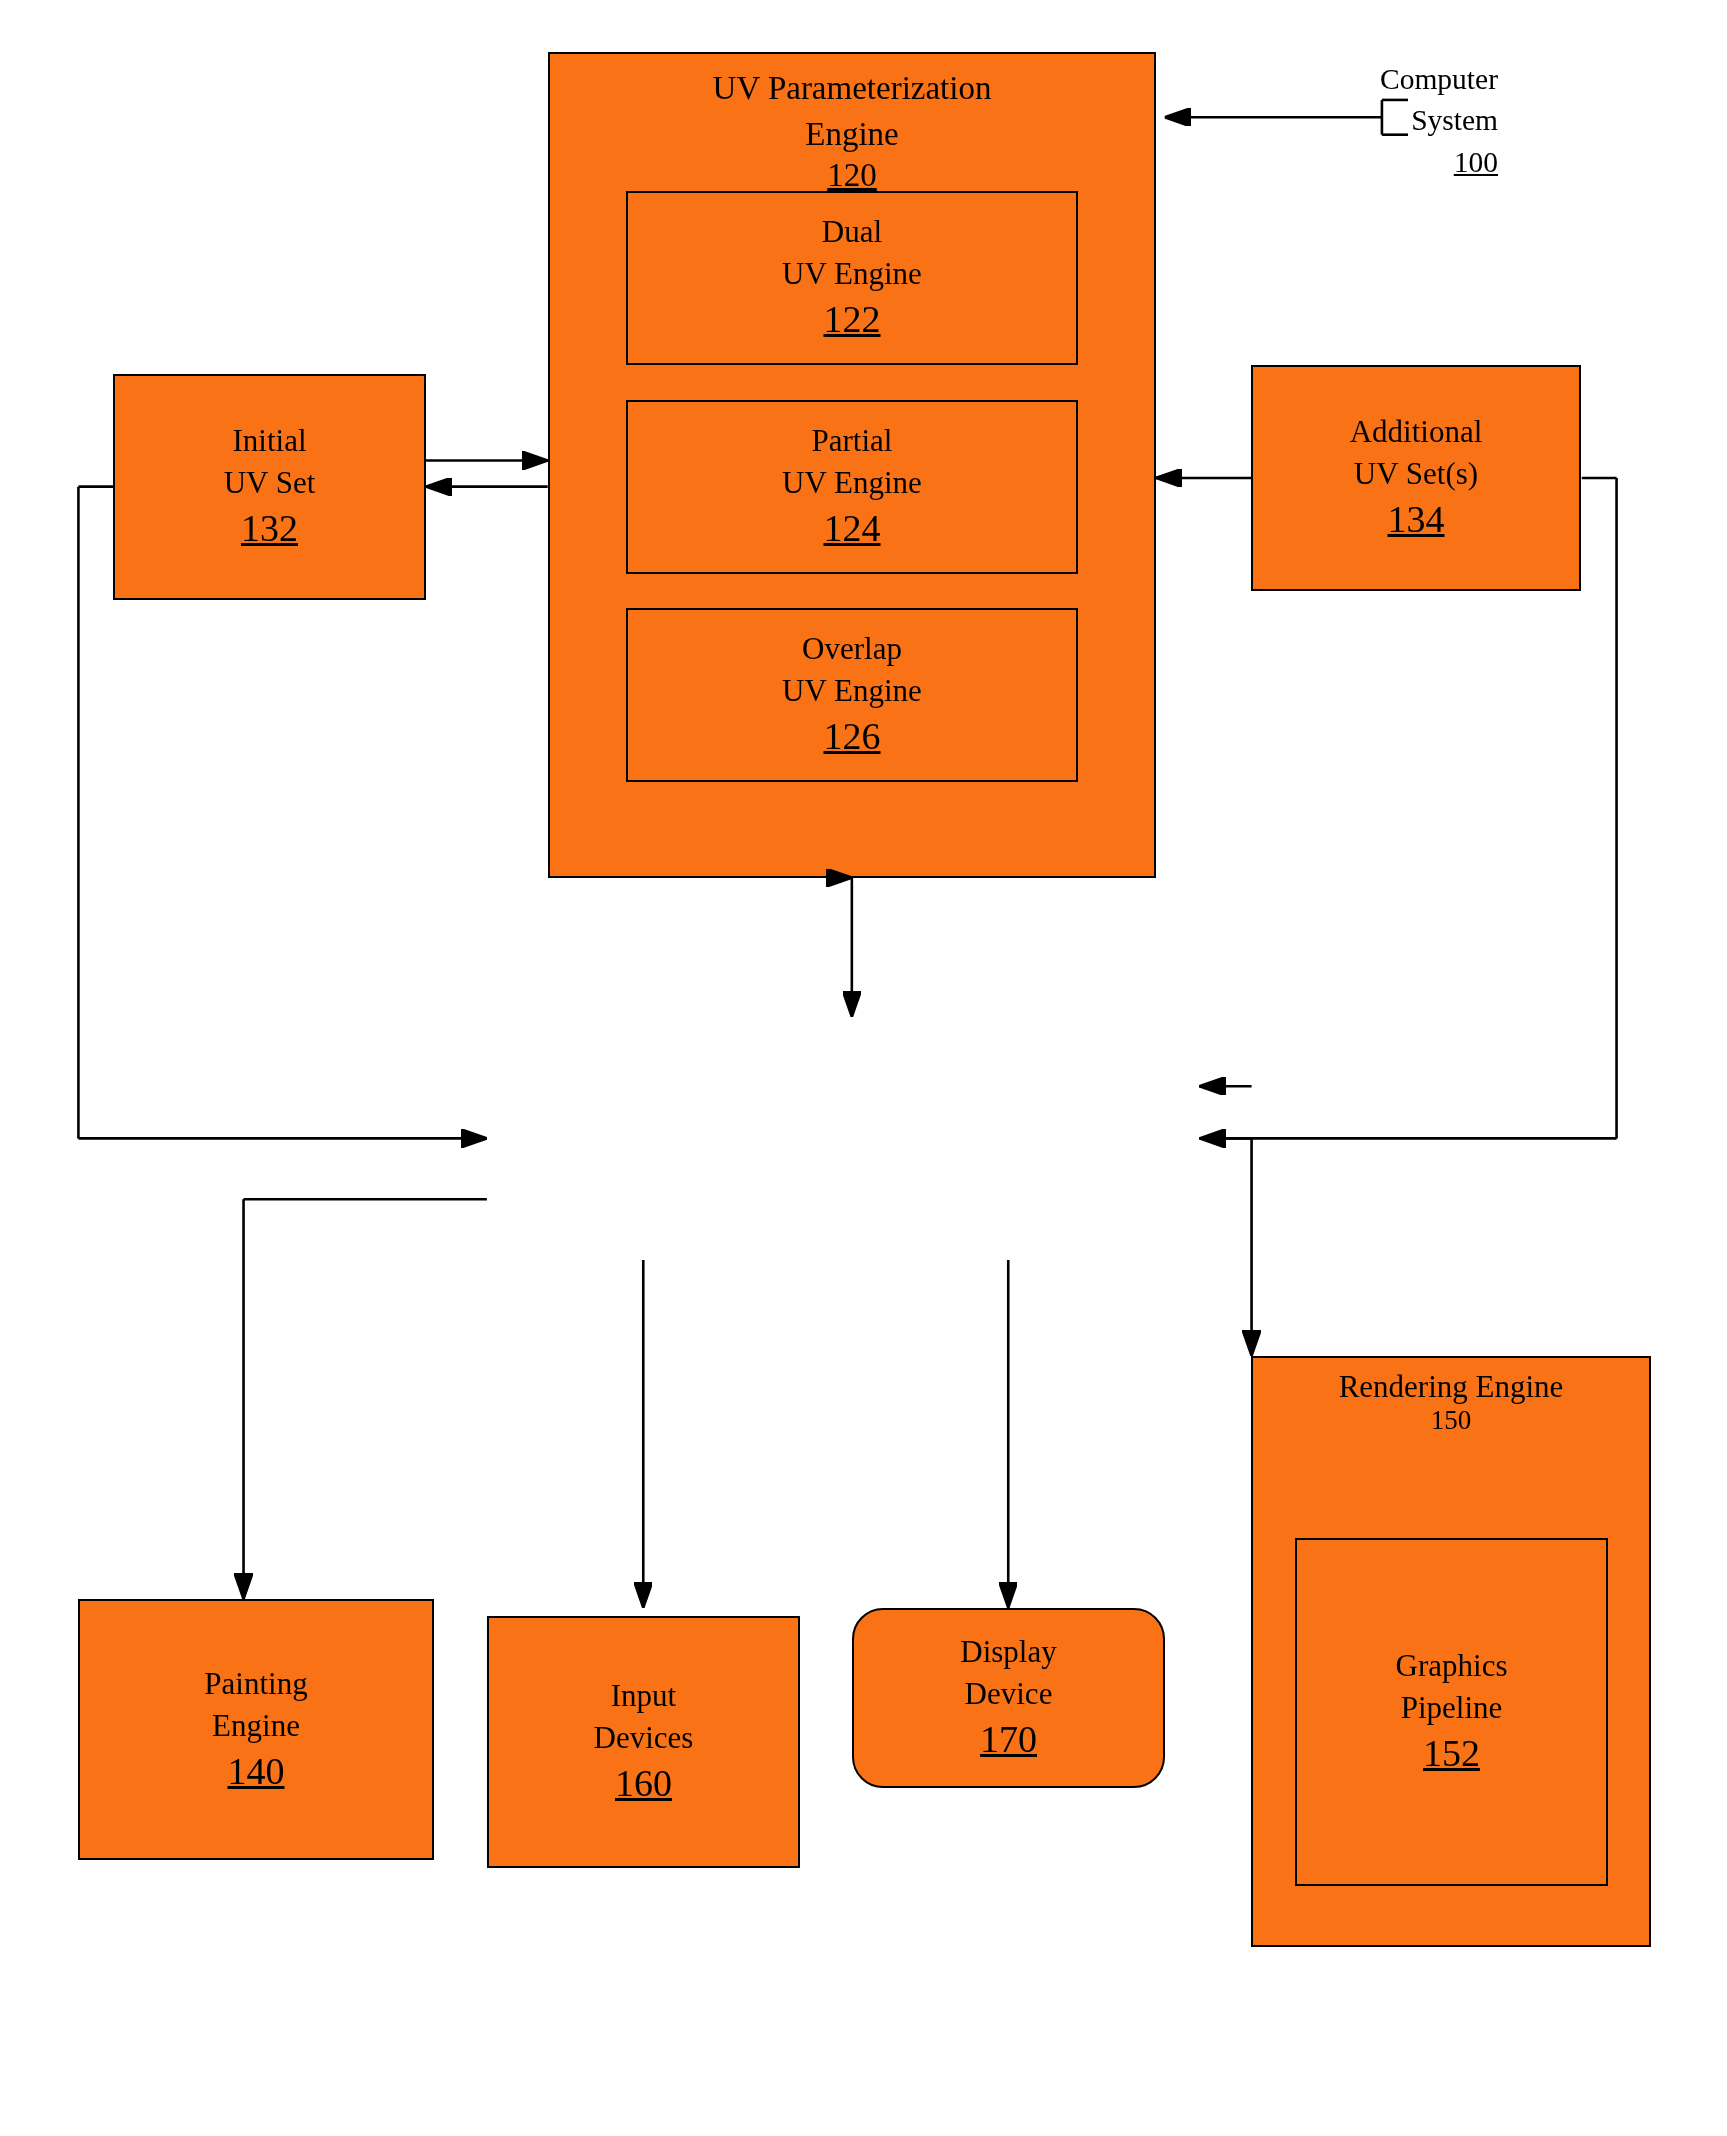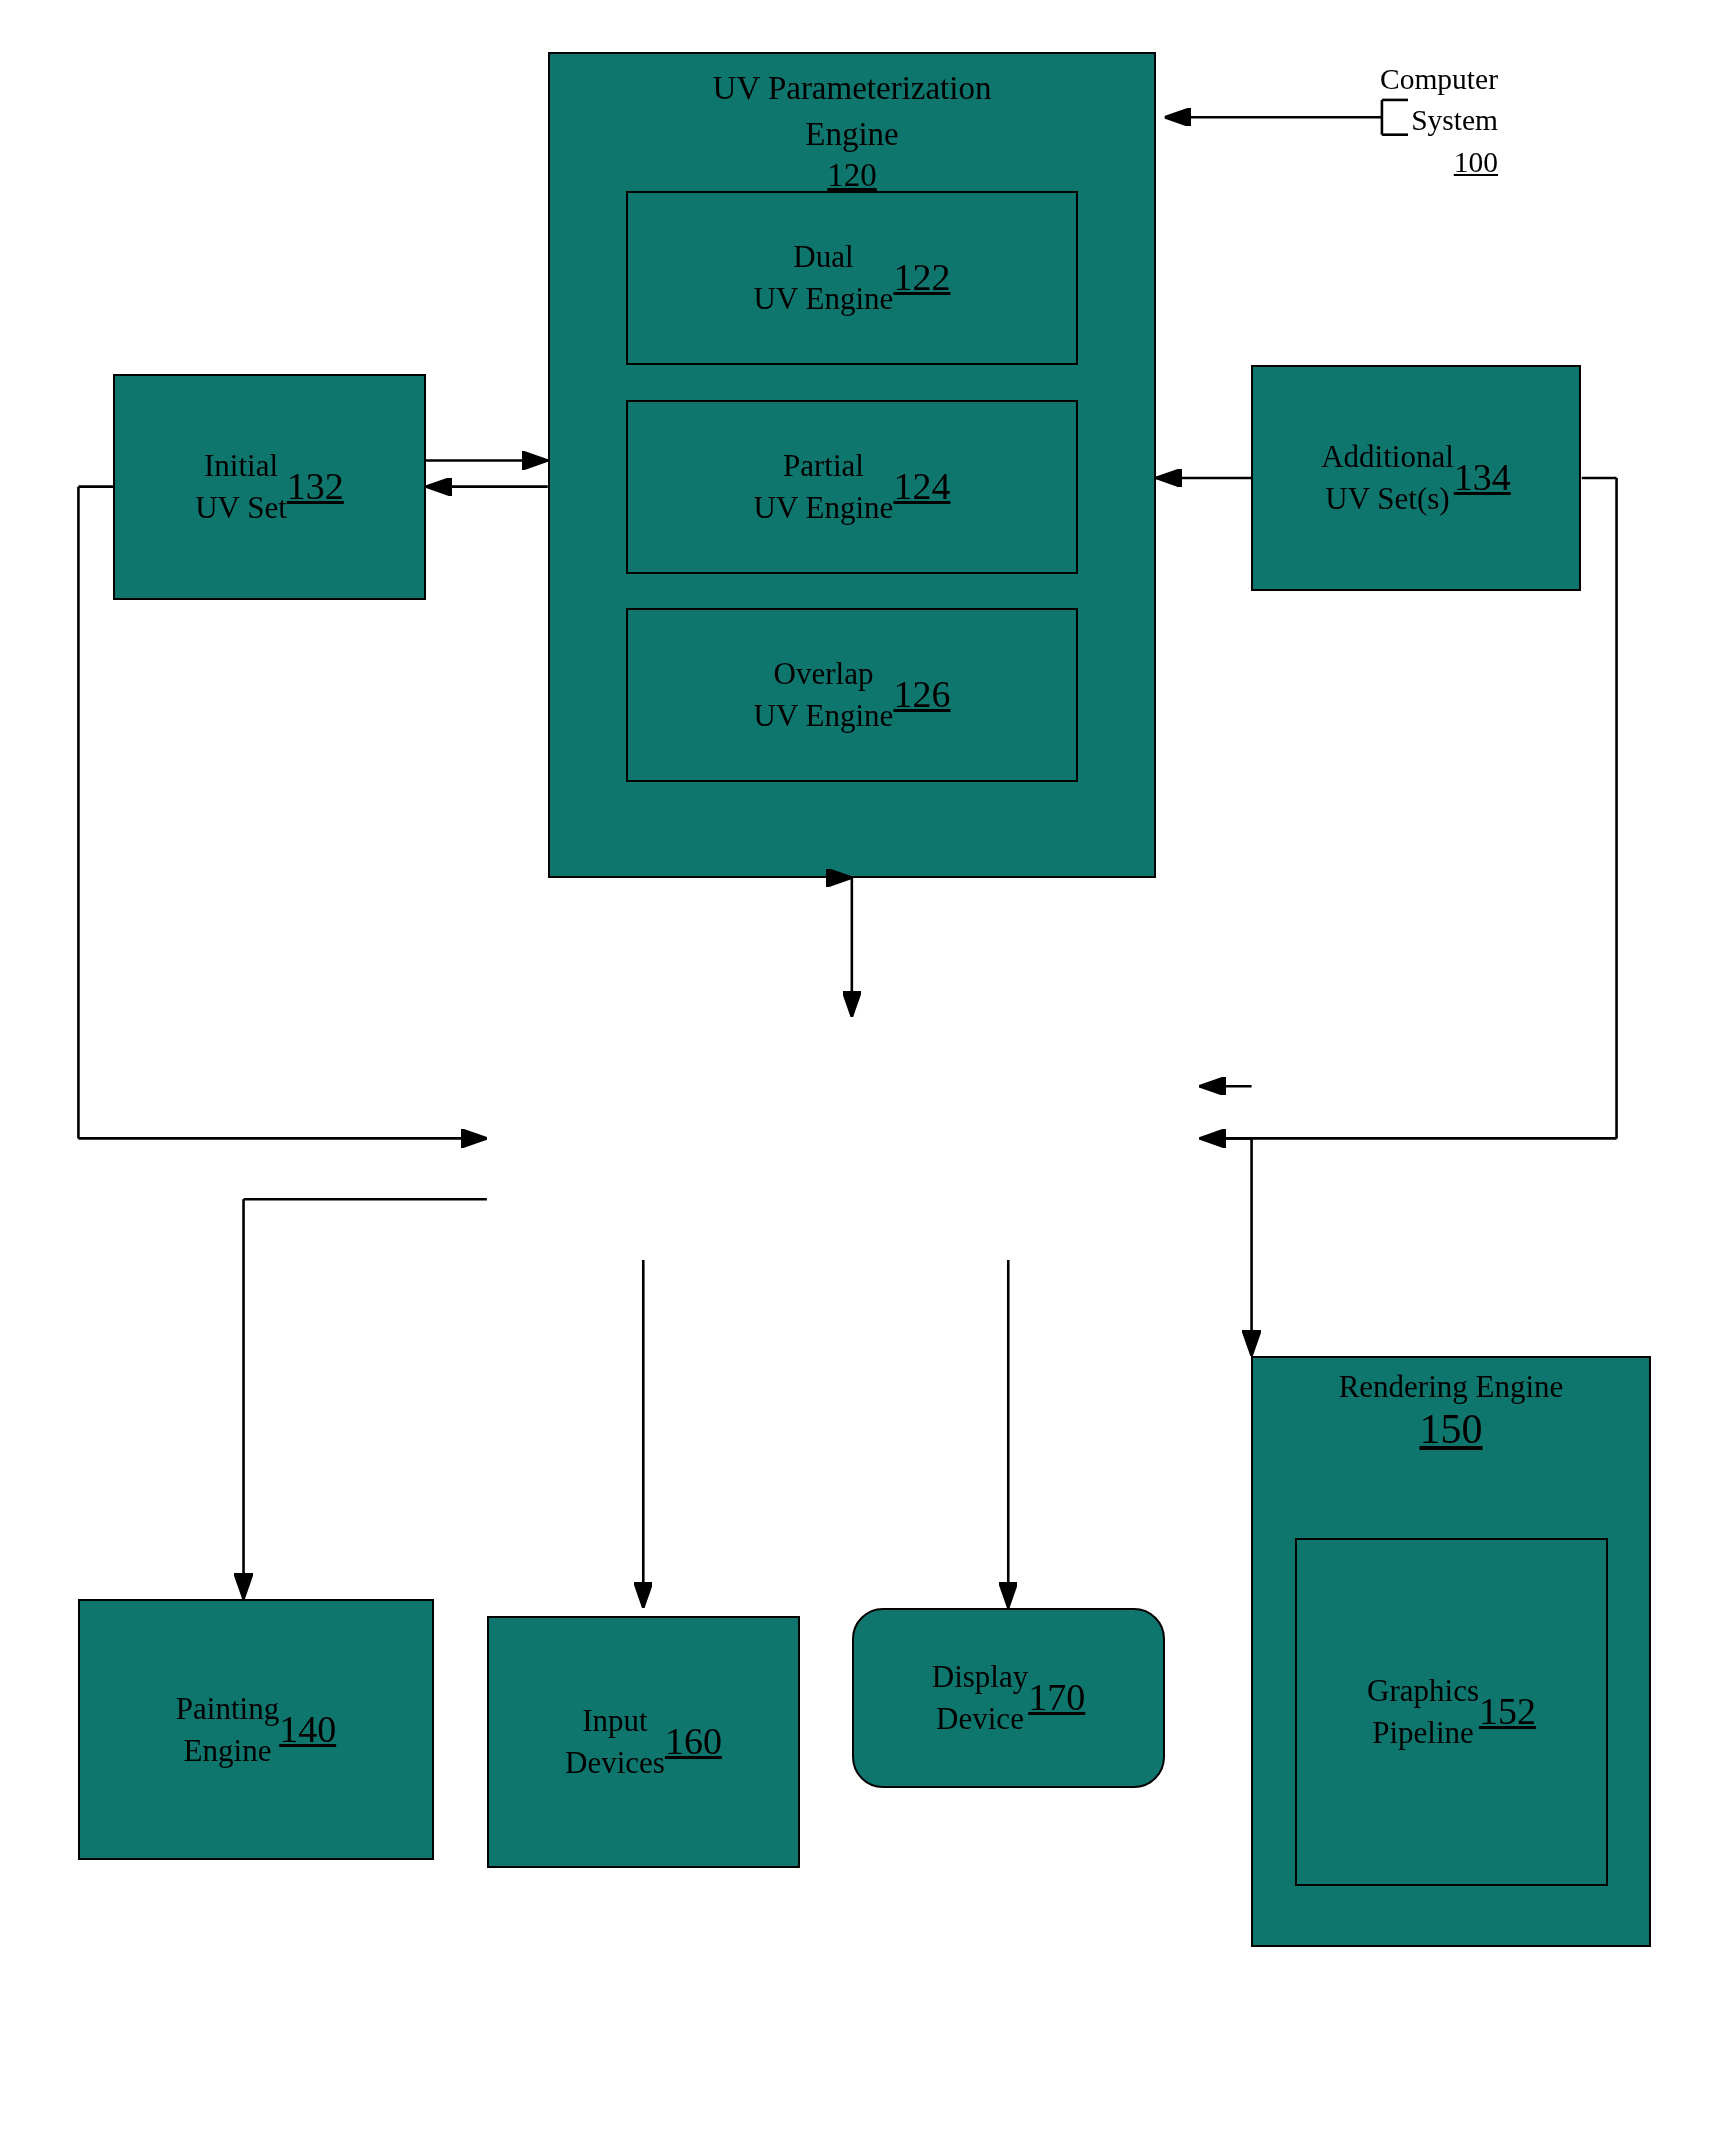--- a/index.html
+++ b/index.html
@@ -13,23 +13,23 @@
     }
     .diagram {
       position: absolute;
       top: 0; left: 0;
       width: 1728px;
       height: 2136px;
     }
     .box {
       position: absolute;
       border: 2.6px solid #000;
-      background: #0f766e;
+      background: #f97316;
       display: flex;
-      flex-direction: row;
+      flex-direction: column;
       align-items: center;
       justify-content: center;
       text-align: center;
       font-size: 31px;
       line-height: 1.3;
     }
     .box .label {
       font-size: 31px;
       line-height: 1.35;
     }
@@ -120,21 +120,21 @@
 
   <div class="box" style="left:852px; top:1608px; width:313px; height:180px;border-radius:31px;">
     <div class="label">Display<br>Device</div>
     <div class="num">170</div>
   </div>
 
   <div class="box box-large" style="left:1251px; top:1356px; width:400px; height:591px;">
   </div>
   <div style="position:absolute; left:1251px; top:1369px; width:400px; text-align:center;">
     <div class="label" style="font-size:31px;">Rendering Engine</div>
-    <div class="num" style="font-size:42px; text-decoration:underline;">150</div>
+    <div class="num" style="font-size:27px; ">150</div>
   </div>
 
   <div class="box" style="left:1295px; top:1538px; width:313px; height:348px;">
     <div class="label">Graphics<br>Pipeline</div>
     <div class="num">152</div>
   </div>
 
   <svg class="arrows" viewBox="0 0 1988 2458" width="1728" height="2136">
     <defs>
       <marker id="arrowhead" markerWidth="10" markerHeight="7" refX="10" refY="3.5" orient="auto">

